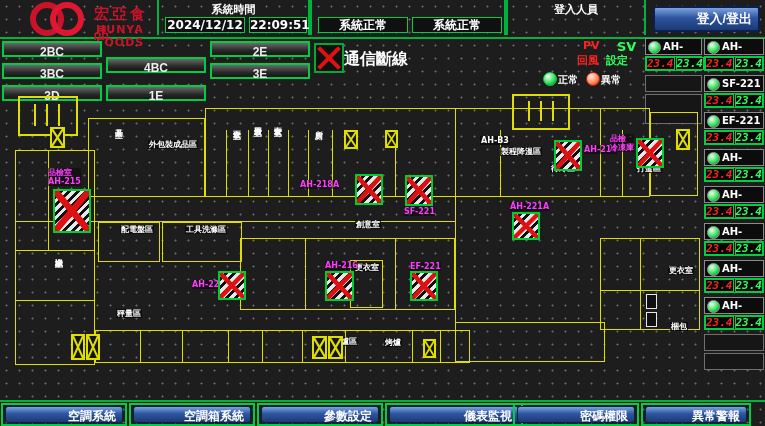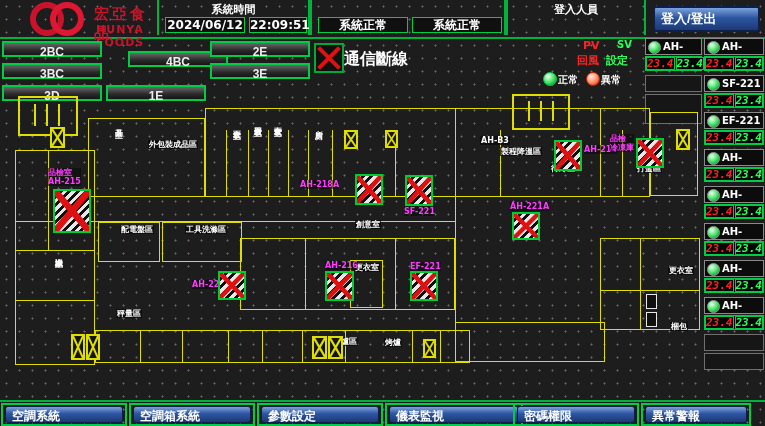--- a/index.html
+++ b/index.html
@@ -11,21 +11,21 @@
   
   #header{position:absolute;left:0;top:0;width:765px;height:37px;border-bottom:2px solid #00b33c;}
   .hcell{position:absolute;top:0;height:35px;border-left:2px solid #00b33c;border-right:2px solid #00b33c;box-sizing:border-box;}
   .htitle{color:#fff;font-size:11px;font-weight:bold;text-align:center;padding-top:2px;}
   .gbox{border:1px solid #00cc44;background:#101010;color:#fff;font-weight:bold;text-align:center;
     font-size:12px;line-height:14px;position:absolute;}
   .logo-ring{position:absolute;width:22px;height:22px;border:6px solid #c9132b;border-radius:50%;}
   .logo-cn{position:absolute;color:#c9132b;font-weight:bold;font-size:15px;letter-spacing:3px;}
   .logo-en{position:absolute;color:#c9132b;font-weight:bold;font-size:11px;letter-spacing:1px;}
   .bluebtn{background:linear-gradient(#7da3dd,#2d55a0 45%,#1c3a74);border:2px solid #0d1f4d;border-radius:3px;
-    color:#fff;font-weight:bold;text-align:left;cursor:pointer;}
+    color:#fff;font-weight:bold;text-align:right;cursor:pointer;}
   
   .fbtn{position:absolute;width:100px;height:16px;border:2px solid #00cc44;background:linear-gradient(#6a6a6a,#2a2a2a 60%,#151515);
     color:#eee;font-size:12px;font-weight:bold;text-align:center;line-height:16px;cursor:pointer;}
   
   .led{border-radius:50%;border:1px solid #9b9b9b;}
   .led.green{background:radial-gradient(circle at 35% 30%,#eafff0,#39e05c 55%,#0b6e22);}
   .led.red{background:radial-gradient(circle at 35% 30%,#ffe9e0,#ff8a5e 55%,#a62a00);}
   .xicon{position:absolute;border:2px solid #00aa33;background:#101010;}
   .xicon svg,.fan svg,.xbox svg{position:absolute;left:0;top:0;width:100%;height:100%;}
   
@@ -64,52 +64,52 @@
 
     <div class="abs" style="left:2px;top:1px;width:152px;height:34px;">
       <span class="logo-ring" style="left:28px;top:1px;"></span>
       <span class="logo-ring" style="left:48px;top:1px;border-color:#e01733;"></span>
       <span class="logo-cn" style="left:92px;top:4px;">宏亞食品</span>
       <span class="logo-en" style="left:94px;top:22px;">HUNYA FOODS</span>
     </div>
 
     <div class="hcell" style="left:157px;width:153px;">
       <div class="htitle">系統時間</div>
-      <div class="gbox" style="left:6px;top:17px;width:78px;height:14px;">2024/06/12</div>
+      <div class="gbox" style="left:6px;top:17px;width:78px;height:14px;">2024/12/12</div>
       <div class="gbox" style="left:90px;top:17px;width:56px;height:14px;">22:09:51</div>
     </div>
 
     <div class="hcell" style="left:310px;width:196px;">
       <div class="gbox" style="left:6px;top:17px;width:88px;height:14px;">系統正常</div>
       <div class="gbox" style="left:100px;top:17px;width:88px;height:14px;">系統正常</div>
     </div>
 
     <div class="hcell" style="left:506px;width:140px;">
       <div class="htitle">登入人員</div>
     </div>
     <button class="bluebtn abs" style="left:653px;top:6px;width:107px;height:26px;font-size:13px;">登入/登出</button>
   </div>
 
   <button class="fbtn" style="left:2px;top:41px;">2BC</button>
-  <button class="fbtn" style="left:106px;top:51px;margin-left:22px;">4BC</button>
+  <button class="fbtn" style="left:106px;top:57px;">4BC</button>
   <button class="fbtn" style="left:210px;top:41px;">2E</button>
   <button class="fbtn" style="left:2px;top:63px;">3BC</button>
   <button class="fbtn" style="left:210px;top:63px;">3E</button>
   <button class="fbtn" style="left:2px;top:85px;">3D</button>
   <button class="fbtn" style="left:106px;top:85px;">1E</button>
 
   <div class="xicon" style="left:314px;top:43px;width:26px;height:26px;">
     <svg viewBox="0 0 10 10" preserveAspectRatio="none">
         <path d="M1 1 L9 9 M9 1 L1 9" stroke="#e01111" stroke-width="1.6"></path>
       </svg>
   </div>
   <span class="abs" style="left:344px;top:49px;color:#fff;font-size:16px;font-weight:bold;">通信斷線</span>
 
   <span class="abs" style="left:583px;top:39px;color:#ff2222;font-size:11px;font-weight:bold;">PV</span>
-  <span class="abs" style="left:617px;top:39px;color:#2dff5a;font-size:10px;font-weight:bold;">SV</span>
+  <span class="abs" style="left:617px;top:39px;color:#2dff5a;font-size:13px;font-weight:bold;">SV</span>
   <span class="abs" style="left:577px;top:53px;color:#ff2222;font-size:11px;font-weight:bold;">回風</span>
   <span class="abs" style="left:606px;top:53px;color:#2dff5a;font-size:11px;font-weight:bold;">設定</span>
 
   <span class="led green abs" style="left:543px;top:72px;width:12px;height:12px;border:1px solid #00cc44;"></span>
   <span class="abs" style="left:558px;top:73px;color:#fff;font-size:10px;font-weight:bold;">正常</span>
   <span class="led red abs" style="left:586px;top:72px;width:12px;height:12px;border:1px solid #cc2200;"></span>
   <span class="abs" style="left:601px;top:73px;color:#fff;font-size:10px;font-weight:bold;">異常</span>
 
   <div class="eqname" style="left:645px;top:38px;width:57px;">
     <span class="led green"></span>

